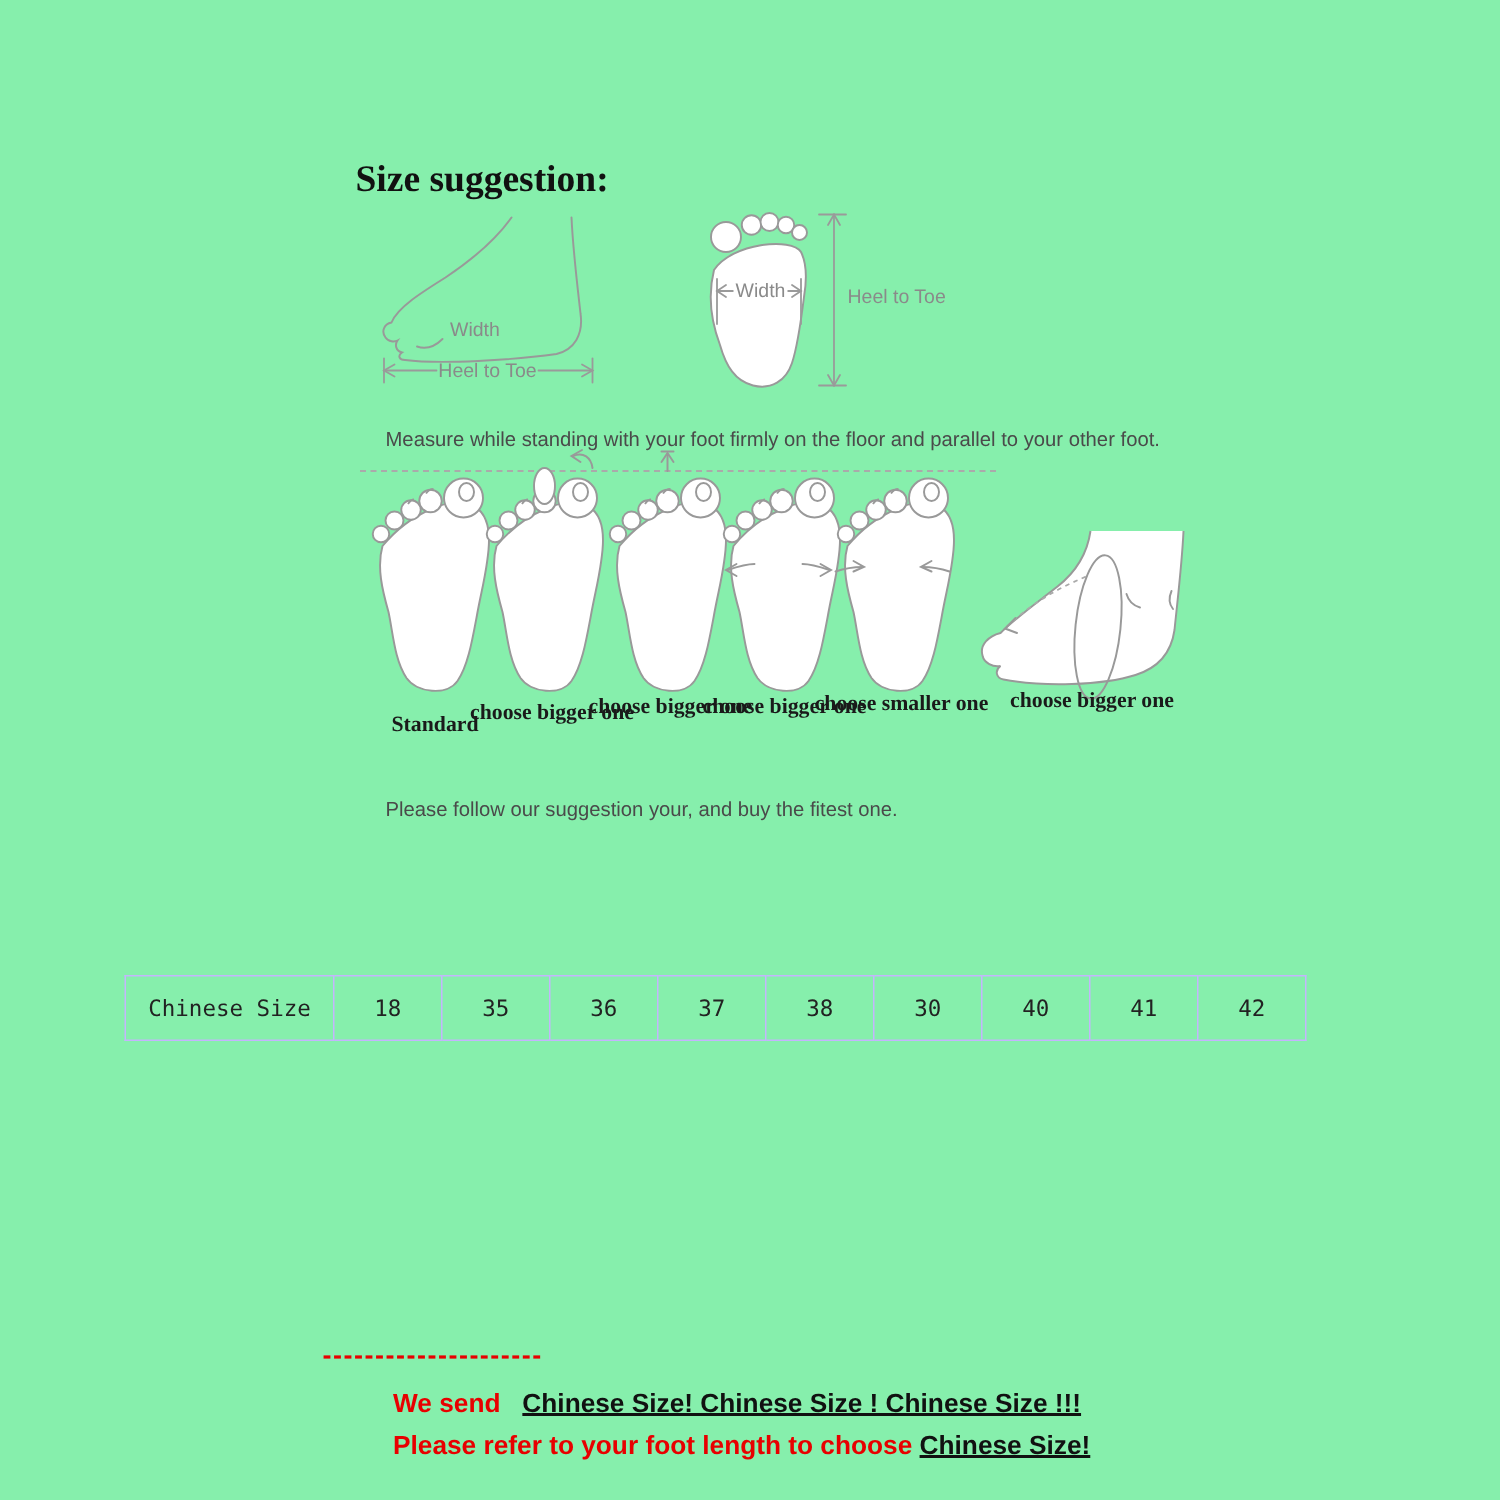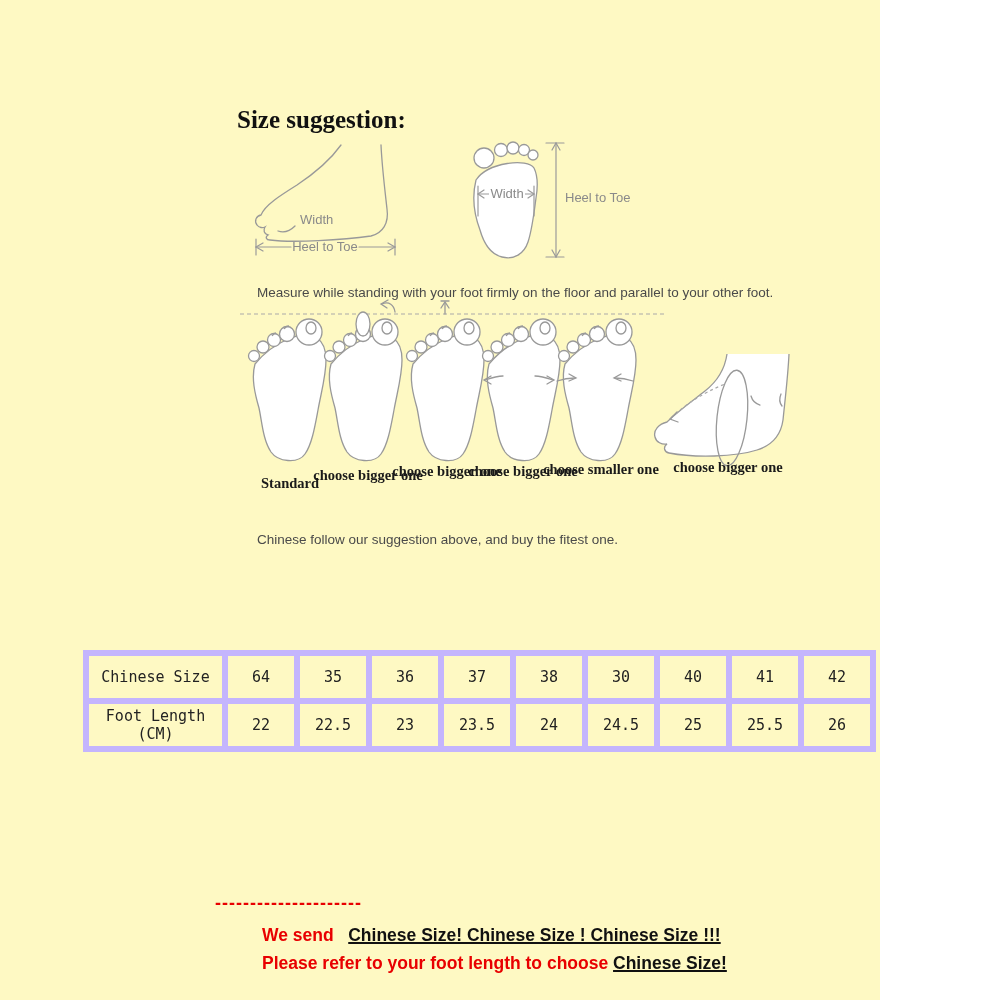--- a/index.html
+++ b/index.html
@@ -1,30 +1,30 @@
 <!DOCTYPE html>
 <html><head>
 <meta charset="utf-8">
 <style>
   html,body{margin:0;padding:0;background:#fff;}
-  .canvas{position:relative;width:880px;height:1000px;background:#fef9c3;overflow:hidden;
+  .canvas{position:relative;width:1000px;height:1000px;background:#86efac;overflow:hidden;
           font-family:"Liberation Sans",sans-serif;}
   .abs{position:absolute;}
 
   .title{font-family:"Liberation Serif",serif;font-weight:bold;font-size:25px;color:#111;}
   .diagram-text{font-size:13px;fill:#8a8a8a;font-family:"Liberation Sans",sans-serif;}
   .note{font-size:13.5px;color:#4a4a4a;white-space:nowrap;margin-top:24px;}
   .foot-caption{font-family:"Liberation Serif",serif;font-weight:bold;font-size:14.5px;
                 color:#1a1a1a;text-align:center;line-height:1.15;width:112px;}
 
   .chart-head{font-family:"DejaVu Sans Mono",monospace;font-size:15px;color:#333;
               width:300px;text-align:center;white-space:nowrap;}
   table.size-table{border-collapse:collapse;table-layout:fixed;width:787px;
                    font-family:"DejaVu Sans Mono",monospace;font-size:15px;color:#222;}
-  table.size-table td{border:6px solid #c4b5fd;text-align:center;height:42px;padding:0;}
+  table.size-table td{border:1px solid #c4b5fd;text-align:center;height:42px;padding:0;}
 
   .notice{font-weight:bold;font-size:17.5px;white-space:nowrap;margin-left:47px;}
   .red{color:#e80000;}
   .black-u{color:#111;text-decoration:underline;text-decoration-thickness:2px;}
   .divider{font-weight:bold;font-size:18px;letter-spacing:1px;color:#e80000;}
 
   svg{overflow:visible;}
   .ln{stroke:#999;fill:none;stroke-width:1.3;stroke-linecap:round;}
   .lnw{stroke:#999;fill:#fff;stroke-width:1.3;}
   .dim{stroke:#9a9a9a;fill:none;stroke-width:1.2;stroke-linecap:round;}
@@ -148,53 +148,41 @@
     </g>
   </svg>
 
   <div class="abs foot-caption" style="left:234px;top:475px;">Standard</div>
   <div class="abs foot-caption" style="left:312px;top:467px;">choose bigger one</div>
   <div class="abs foot-caption" style="left:391px;top:463px;">choose bigger one</div>
   <div class="abs foot-caption" style="left:467px;top:463px;">choose bigger one</div>
   <div class="abs foot-caption" style="left:540px;top:461px;width:122px;">choose smaller one</div>
   <div class="abs foot-caption" style="left:672px;top:459px;">choose bigger one</div>
 
-  <div class="abs note" style="left:257px;top:508px;">Chinese follow our suggestion above, and buy the fitest one.</div>
+  <div class="abs note" style="left:257px;top:508px;">Please follow our suggestion your, and buy the fitest one.</div>
 
 
   <div class="abs" style="left:83px;top:650px;">
     <table class="size-table">
       <colgroup>
         <col style="width:139px;">
         <col span="9" style="width:72px;">
       </colgroup>
       <tbody>
           <tr>
         <td>Chinese Size</td>
-        <td>64</td>
+        <td>18</td>
         <td>35</td>
         <td>36</td>
         <td>37</td>
         <td>38</td>
         <td>30</td>
         <td>40</td>
         <td>41</td>
         <td>42</td>
-      </tr>
-      <tr>
-        <td>Foot Length (CM)</td>
-        <td>22</td>
-        <td>22.5</td>
-        <td>23</td>
-        <td>23.5</td>
-        <td>24</td>
-        <td>24.5</td>
-        <td>25</td>
-        <td>25.5</td>
-        <td>26</td>
       </tr>
     </tbody>
       </table>
   </div>
 
   <div class="abs divider" style="left:215px;top:893px;">---------------------</div>
 
   <div class="abs notice" style="left:215px;top:925px;">
     <span class="red">We send</span>&nbsp;&nbsp;
     <span class="black-u">Chinese Size! Chinese Size ! Chinese Size !!!</span>

